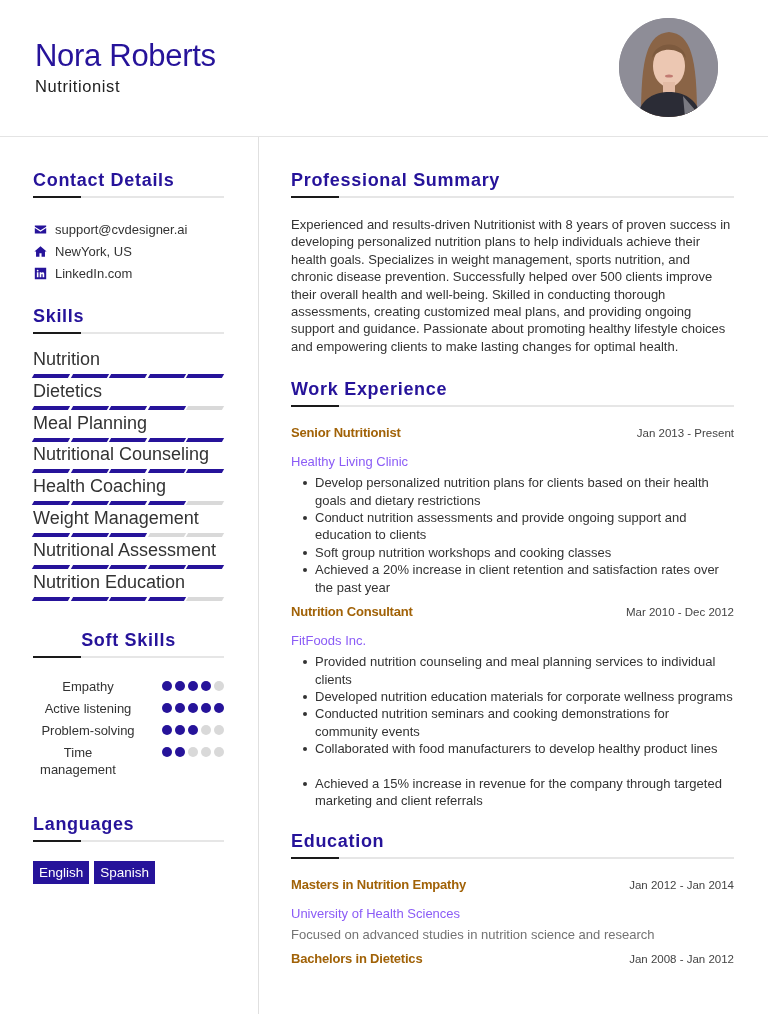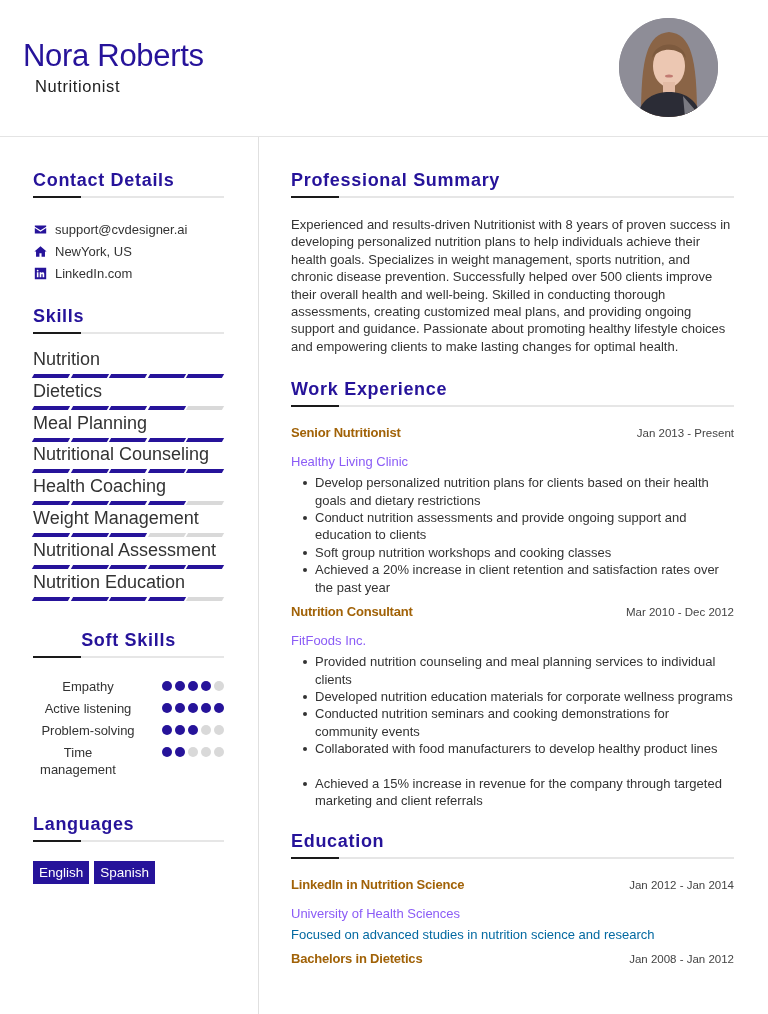--- a/index.html
+++ b/index.html
@@ -1,20 +1,20 @@
 <!DOCTYPE html>
 <html><head>
   <meta charset="utf-8">
   <style>
     * { box-sizing: border-box; margin: 0; padding: 0; }
     html, body { width: 768px; height: 1014px; overflow: hidden; background: #ffffff; }
     body { font-family: "Liberation Sans", "DejaVu Sans", sans-serif; color: #333; position: relative; }
 
     .header { position: absolute; left: 0; top: 0; width: 768px; height: 137px; border-bottom: 1px solid #e4e4e4; }
-    .name { position: absolute; left: 23px; top: 38px; font-size: 31px; font-weight: 500; color: #26139a; letter-spacing: -0.3px; }
+    .name { position: absolute; left: 35px; top: 38px; font-size: 31px; font-weight: 500; color: #26139a; letter-spacing: -0.3px; }
     .title { position: absolute; left: 35px; top: 77px; font-size: 16.5px; color: #222; letter-spacing: 0.6px; }
     .photo { position: absolute; left: 619px; top: 18px; width: 99px; height: 99px; border-radius: 50%; overflow: hidden; background: #8d8c96; }
 
     .col-divider { position: absolute; left: 258px; top: 137px; width: 1px; height: 877px; background: #e0e0e0; }
 
     .left { position: absolute; left: 33px; top: 137px; width: 191px; }
     .right { position: absolute; left: 291px; top: 137px; width: 443px; }
 
     .section-title { font-size: 18px; font-weight: 700; color: #26139a; letter-spacing: 0.7px; }
     .section-rule { position: relative; height: 2px; margin-top: 5px; background: #e6e6e6; }
@@ -46,21 +46,21 @@
     .job-head { display: flex; justify-content: space-between; align-items: baseline; }
     .job-title { font-size: 13px; font-weight: 700; color: #a16207; letter-spacing: -0.2px; }
     .job-date { font-size: 11.5px; color: #444; }
     .job-company { font-size: 13px; color: #8b5cf6; margin-top: 14px; }
     .bullets { list-style: none; margin-top: 5px; margin-left: 0; }
     .bullets li { position: relative; padding-left: 24px; font-size: 13px; line-height: 17.4px; color: #333; }
     .bullets li::before { content: ""; position: absolute; left: 12px; top: 7px; width: 4px; height: 4px; border-radius: 50%; background: #333; }
     .bullets li.gap { margin-top: 17px; }
 
     .edu { margin-top: 18px; }
-    .edu-desc { font-size: 13px; color: #0369a1; margin-top: 6px; }
+    .edu-desc { font-size: 13px; color: #737373; margin-top: 6px; }
   </style>
 </head>
 <body>
 
 <div class="header">
   <div class="name">Nora Roberts</div>
   <div class="title">Nutritionist</div>
   <div class="photo">
     <svg width="99" height="99" viewBox="0 0 99 99">
       <rect width="99" height="99" fill="#8e8d97"></rect>
@@ -309,21 +309,21 @@
   </section>
 
   <section style="margin-top:22px;">
     <div class="section-title">Education</div>
     <div class="section-rule">
         <div class="accent"></div>
       </div>
 
     <div class="edu">
       <div class="job-head">
-        <span class="job-title">LinkedIn in Nutrition Science</span>
+        <span class="job-title">Masters in Nutrition Empathy</span>
         <span class="job-date">Jan 2012 - Jan 2014</span>
       </div>
       <div class="job-company">University of Health Sciences</div>
       <div class="edu-desc">Focused on advanced studies in nutrition science and research</div>
     </div>
 
     <div class="edu" style="margin-top:9px;">
       <div class="job-head">
         <span class="job-title">Bachelors in Dietetics</span>
         <span class="job-date">Jan 2008 - Jan 2012</span>

